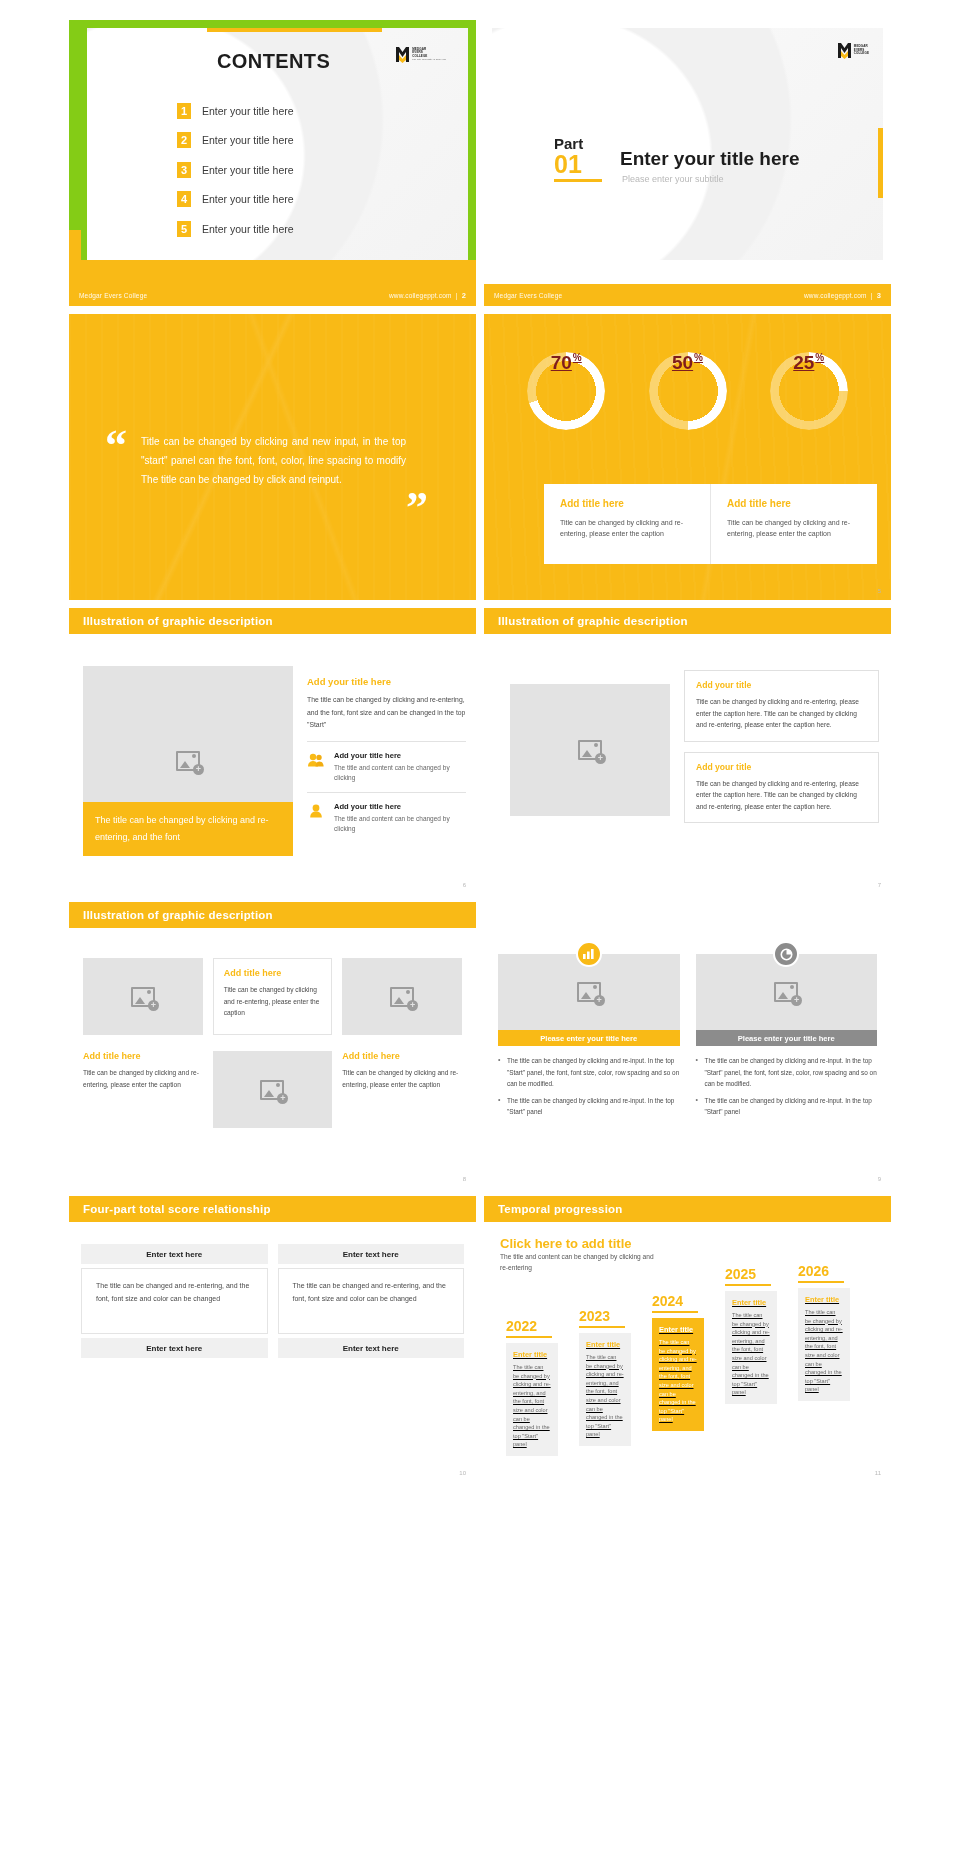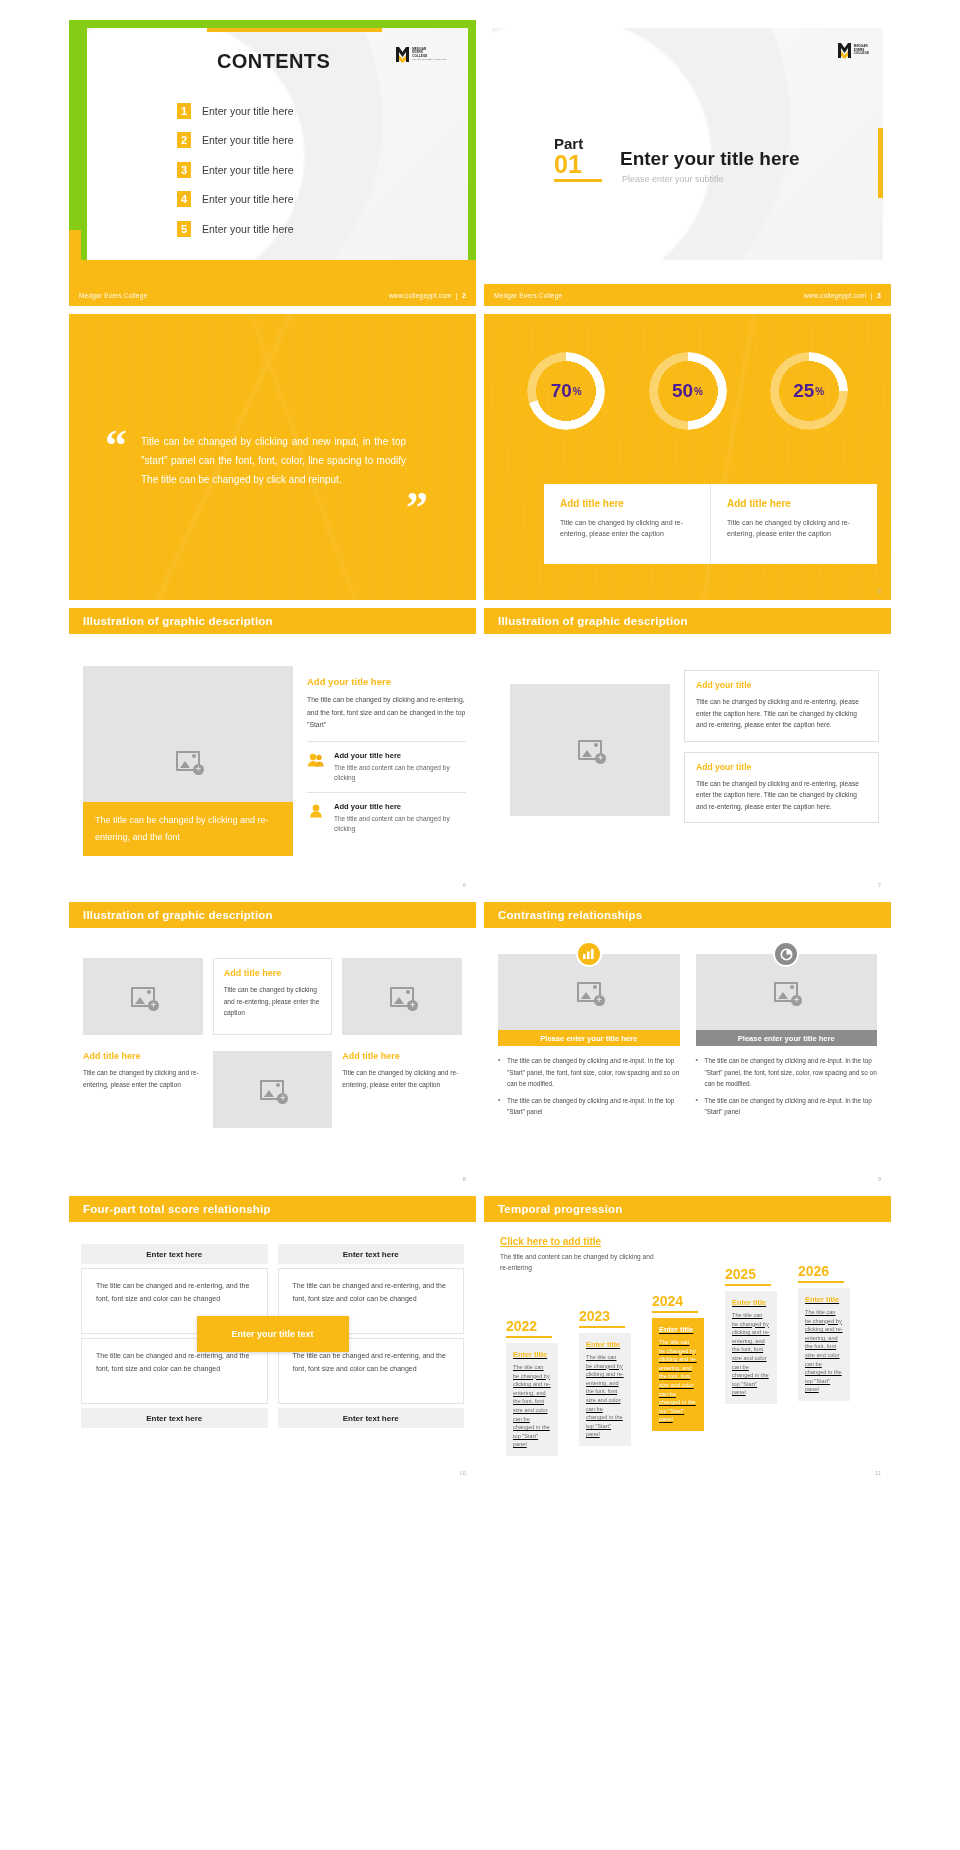--- a/index.html
+++ b/index.html
@@ -112,22 +112,22 @@
   
   .s5 { background:#f9ba16; }
   .s5 .bldg { position:absolute; inset:0; opacity:.10;
     background:
       linear-gradient(100deg, rgba(255,255,255,0) 58%, rgba(255,255,255,.6) 59%, rgba(255,255,255,0) 60%),
       repeating-linear-gradient(88deg, rgba(255,255,255,.25) 0 2px, rgba(255,255,255,0) 2px 14px);
   }
   .s5 .rings { position:absolute; left:0; right:0; top:38px; display:flex; justify-content:space-evenly; }
   .s5 .ringwrap { position:relative; width:78px; height:78px; }
   .s5 .ring { width:78px; height:78px; border-radius:50%; }
-  .s5 .ringlbl { position:absolute; inset:0; display:flex; align-items:center; justify-content:center;
-                 color:#4c1d95; font-weight:bold; font-size:19px; }
+  .s5 .ringlbl { position:absolute; inset:0; display:flex; align-items:flex-start; justify-content:center;
+                 color:#7f1d1d; font-weight:bold; font-size:19px;text-decoration:underline; }
   .s5 .ringlbl small { font-size:10px; font-weight:bold; margin-left:1px;}
   .s5 .panel { position:absolute; left:60px; right:14px; top:170px; height:80px; background:#ffffff;
                display:flex; }
   .s5 .pcol { flex:1; padding:14px 14px 0 16px; }
   .s5 .pcol + .pcol { border-left:1px solid #e6e6e6; }
   .s5 .pcol h4 { margin:0 0 8px 0; font-size:10px; color:#f9ba16; font-weight:bold;}
   .s5 .pcol p { margin:0; font-size:7px; color:#555; line-height:11px;}
 
   
   .titlebar { position:absolute; left:0; right:0; top:0; height:26px; background:#f9ba16;
@@ -193,21 +193,21 @@
   .s10 .mid { display:grid; grid-template-columns:1fr 1fr; column-gap:10px; margin-top:4px; position:relative;}
   .s10 .mcell { border:1px solid #e4e4e4; height:66px; padding:11px 14px; font-size:7px; color:#4a4a4a; line-height:12.5px;}
   .s10 .center { position:absolute; left:50%; top:50%; transform:translate(-50%,-50%);
                  background:#f9ba16; color:#fff; width:152px; height:36px; display:flex;
                  align-items:center; justify-content:center; font-size:9px; font-weight:bold; z-index:3;
                  box-shadow:0 1px 4px rgba(0,0,0,.18);}
   .s10 .mid.r2 { margin-top:4px; }
   .s10 .hdr.bot { margin-top:4px; }
 
   
-  .s11 .kicker { position:absolute; left:16px; top:40px; font-size:10px; color:#f9ba16; font-weight:bold;text-decoration:underline;}
+  .s11 .kicker { position:absolute; left:16px; top:40px; font-size:13px; color:#f9ba16; font-weight:bold;}
   .s11 .ksub { position:absolute; left:16px; top:55px; width:160px; font-size:6.6px; color:#555; line-height:11px;}
   .s11 .steps { position:absolute; left:14px; right:10px; bottom:22px; height:140px; }
   .s11 .st { position:absolute; width:52px; }
   .s11 .yr { font-size:14px; font-weight:bold; color:#f9ba16; margin-bottom:2px;}
   .s11 .ul { height:2px; background:#f9ba16; width:46px; margin-bottom:5px;}
   .s11 .bx { background:#f0f0f0; padding:7px 7px;text-decoration:underline; }
   .s11 .bx h5 { margin:0 0 4px 0; font-size:7.4px; color:#f9ba16; font-weight:bold;}
   .s11 .bx p { margin:0; font-size:5.6px; color:#6a6a6a; line-height:8.6px;}
   .s11 .bx.on { background:#f9ba16; }
   .s11 .bx.on h5 { color:#ffffff; }
@@ -476,23 +476,20 @@
         </div>
         <div class="cell txtcell" style="height:77px;">
           <h4>Add title here</h4>
           <p>Title can be changed by clicking and re-entering, please enter the caption</p>
         </div>
       </div>
       <div class="pagenum">8</div>
     </div>
 
     <div class="slide s9">
-      <div class="titlebar">
-        <span>Contrasting relationships</span>
-      </div>
       <div class="cols">
         <div>
           <div class="ph imgbox">
             <div class="badge" style="background:#f9ba16;">
               <svg width="13" height="12" viewBox="0 0 13 12">
                 <rect x="1" y="6" width="2.6" height="5" fill="#fff"></rect>
                 <rect x="5" y="3.5" width="2.6" height="7.5" fill="#fff"></rect>
                 <rect x="9" y="1" width="2.6" height="10" fill="#fff"></rect>
               </svg>
             </div>
@@ -544,25 +541,20 @@
       </div>
       <div class="wrap">
         <div class="hdr">
           <div class="hcell">Enter text here</div>
           <div class="hcell">Enter text here</div>
         </div>
         <div class="mid">
           <div class="mcell">The title can be changed and re-entering, and the font, font size and color can be changed</div>
           <div class="mcell">The title can be changed and re-entering, and the font, font size and color can be changed</div>
         </div>
-        <div class="mid r2">
-          <div class="mcell">The title can be changed and re-entering, and the font, font size and color can be changed</div>
-          <div class="mcell">The title can be changed and re-entering, and the font, font size and color can be changed</div>
-          <div class="center" style="top:-4px;">Enter your title text</div>
-        </div>
         <div class="hdr bot">
           <div class="hcell">Enter text here</div>
           <div class="hcell">Enter text here</div>
         </div>
       </div>
       <div class="pagenum">10</div>
     </div>
 
     <div class="slide s11">
       <div class="titlebar">

